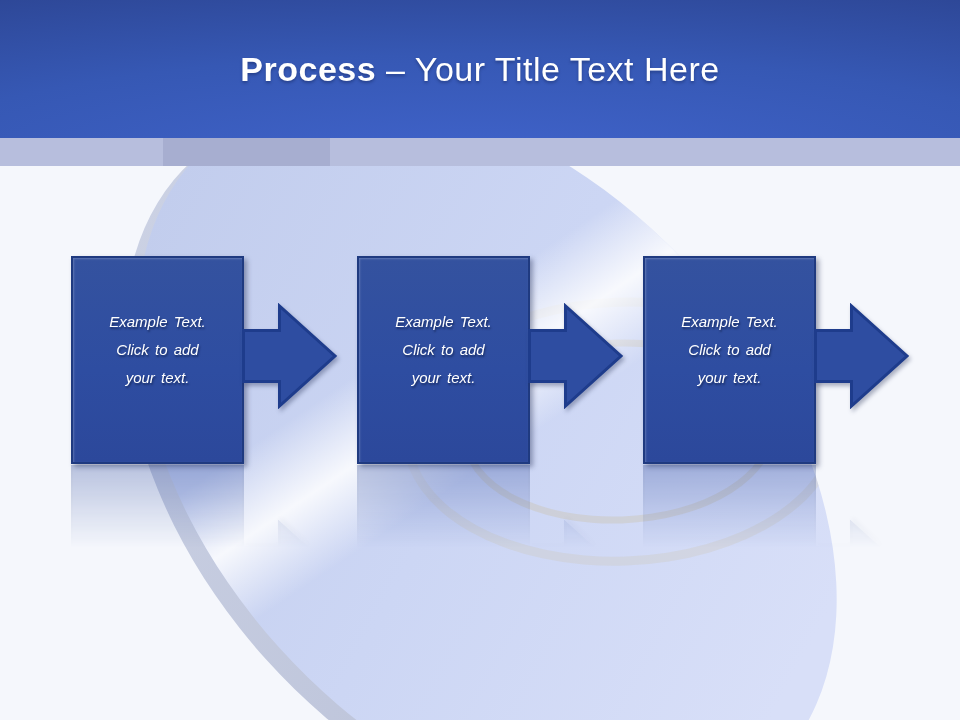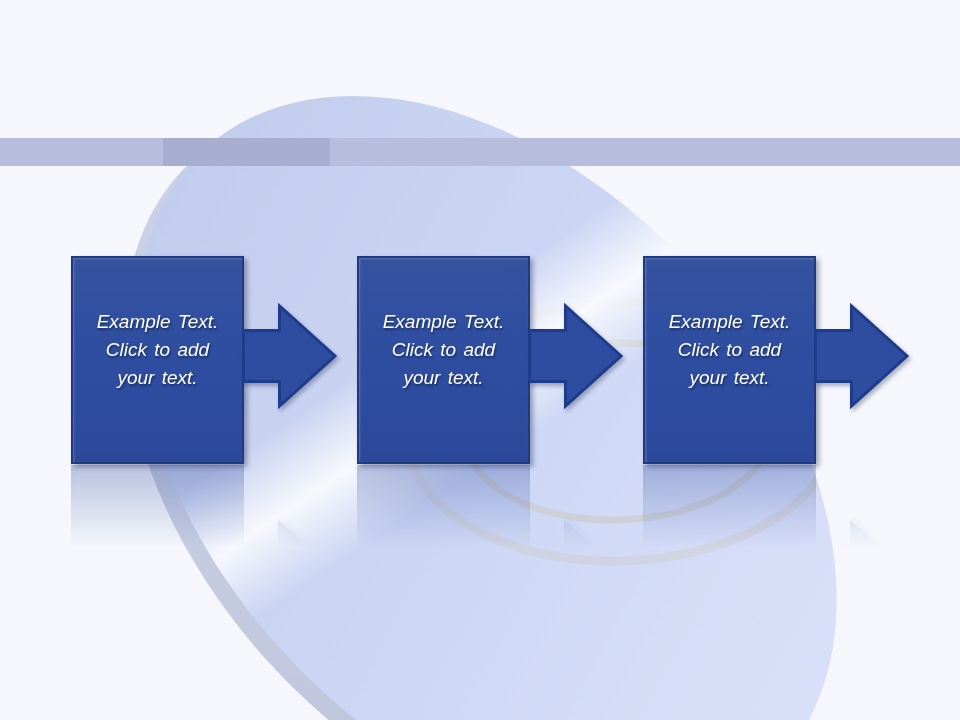--- a/index.html
+++ b/index.html
@@ -63,21 +63,21 @@
   .unit.u1{left:71px;} .unit.u2{left:357px;} .unit.u3{left:643px;}
 
   .step-box{
     position:absolute;left:0;top:0;width:173px;height:208px;box-sizing:border-box;
     background:linear-gradient(180deg,#34529f 0%,#2e4da1 55%,#2c489b 100%);
     border:2px solid #1f3a80;
     box-shadow:3px 3px 5px rgba(30,40,80,0.40), inset 1px 1px 2px rgba(255,255,255,0.22);
   }
   .step-text{
     padding-top:50px;text-align:center;
-    font-style:italic;font-size:19px;line-height:28px;color:#ffffff;
+    font-style:italic;font-size:15px;line-height:28px;color:#ffffff;
     word-spacing:2px;
     text-shadow:1px 2px 2px rgba(10,20,50,0.55);
   }
   .arrow{
     position:absolute;left:171px;top:47px;width:96px;height:106px;
     filter:drop-shadow(2px 3px 2px rgba(30,40,80,0.35));
   }
 
   .reflection{
     position:absolute;left:0;top:209px;width:266px;height:208px;
@@ -94,20 +94,23 @@
 
 <div class="slide">
 
   <div class="disc-rim"></div>
   <div class="disc">
     <div class="swirl outer"></div>
     <div class="swirl inner"></div>
     <div class="disc-streak"></div>
   </div>
 
+  <div class="header">
+    <div class="title"><span class="bold">Process</span><span class="light"> – </span><span class="light">Your Title Text Here</span></div>
+  </div>
   <div class="strip">
     <div class="strip-overlap"></div>
   </div>
 
   <div class="unit u1">
     <div class="step-box">
       <div class="step-text">
         <div>Example Text.</div>
         <div>Click to add</div>
         <div>your text.</div>

